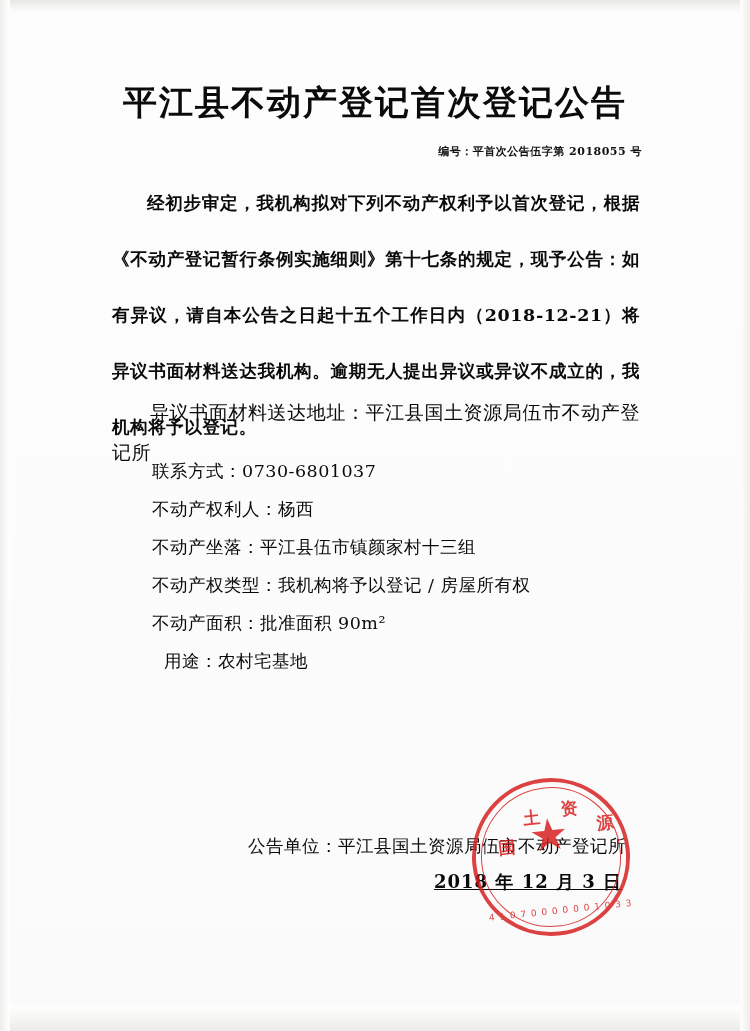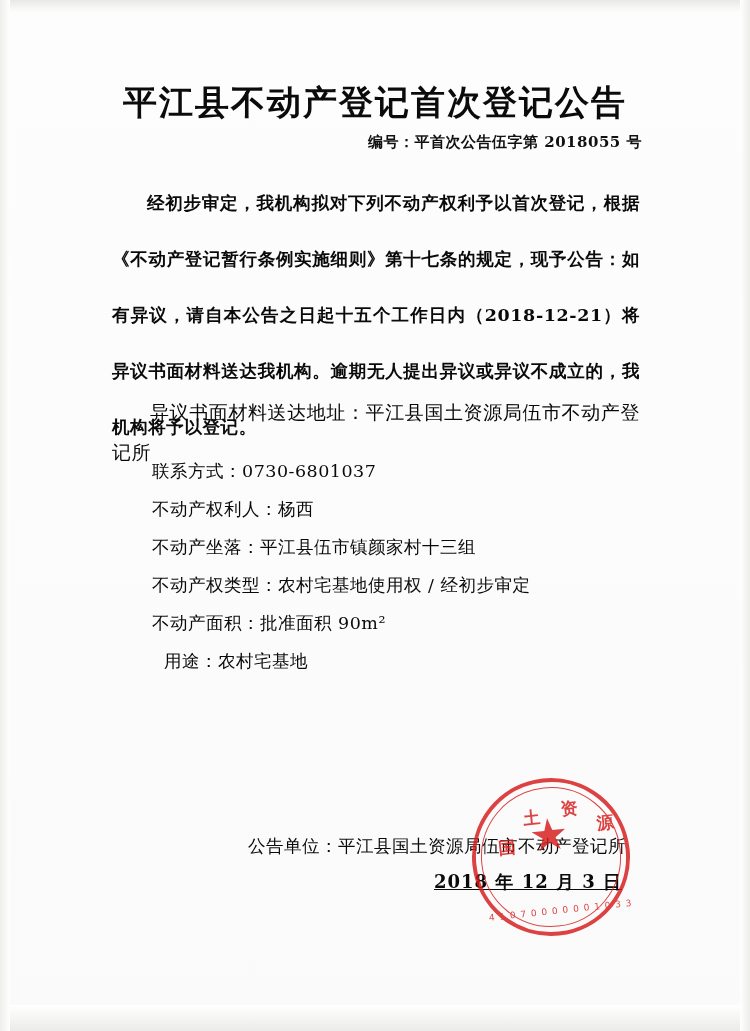--- a/index.html
+++ b/index.html
@@ -61,22 +61,22 @@
     font-family: "DejaVu Serif", "Liberation Serif", serif;
     font-weight: bold;
     font-size: 34px;
     letter-spacing: 2px;
     color: #0b0b0b;
   }
 
   .doc-number {
     position: absolute;
     right: 108px;
-    top: 133px;
-    font-size: 15px;
+    top: 144px;
+    font-size: 11px;
     font-weight: bold;
     letter-spacing: 0.5px;
     color: #111;
   }
 
   .body-block {
     position: absolute;
     left: 112px;
     top: 175px;
     width: 528px;
@@ -240,21 +240,21 @@
       <div class="field-row">
         <span>联系方式：</span><span>0730-6801037</span>
       </div>
       <div class="field-row">
         <span>不动产权利人：</span><span>杨西</span>
       </div>
       <div class="field-row">
         <span>不动产坐落：</span><span>平江县伍市镇颜家村十三组</span>
       </div>
       <div class="field-row">
-        <span>不动产权类型：</span><span>农村宅基地使用权 / 经初步审定</span>
+        <span>不动产权类型：</span><span>我机构将予以登记 / 房屋所有权</span>
       </div>
       <div class="field-row">
         <span>不动产面积：</span><span>批准面积 90m²</span>
       </div>
       <div class="field-row" style="padding-left:12px;">
         <span>用途：</span><span>农村宅基地</span>
       </div>
     </div>
 
     <div class="footer-issuer">公告单位：平江县国土资源局伍市不动产登记所</div>

